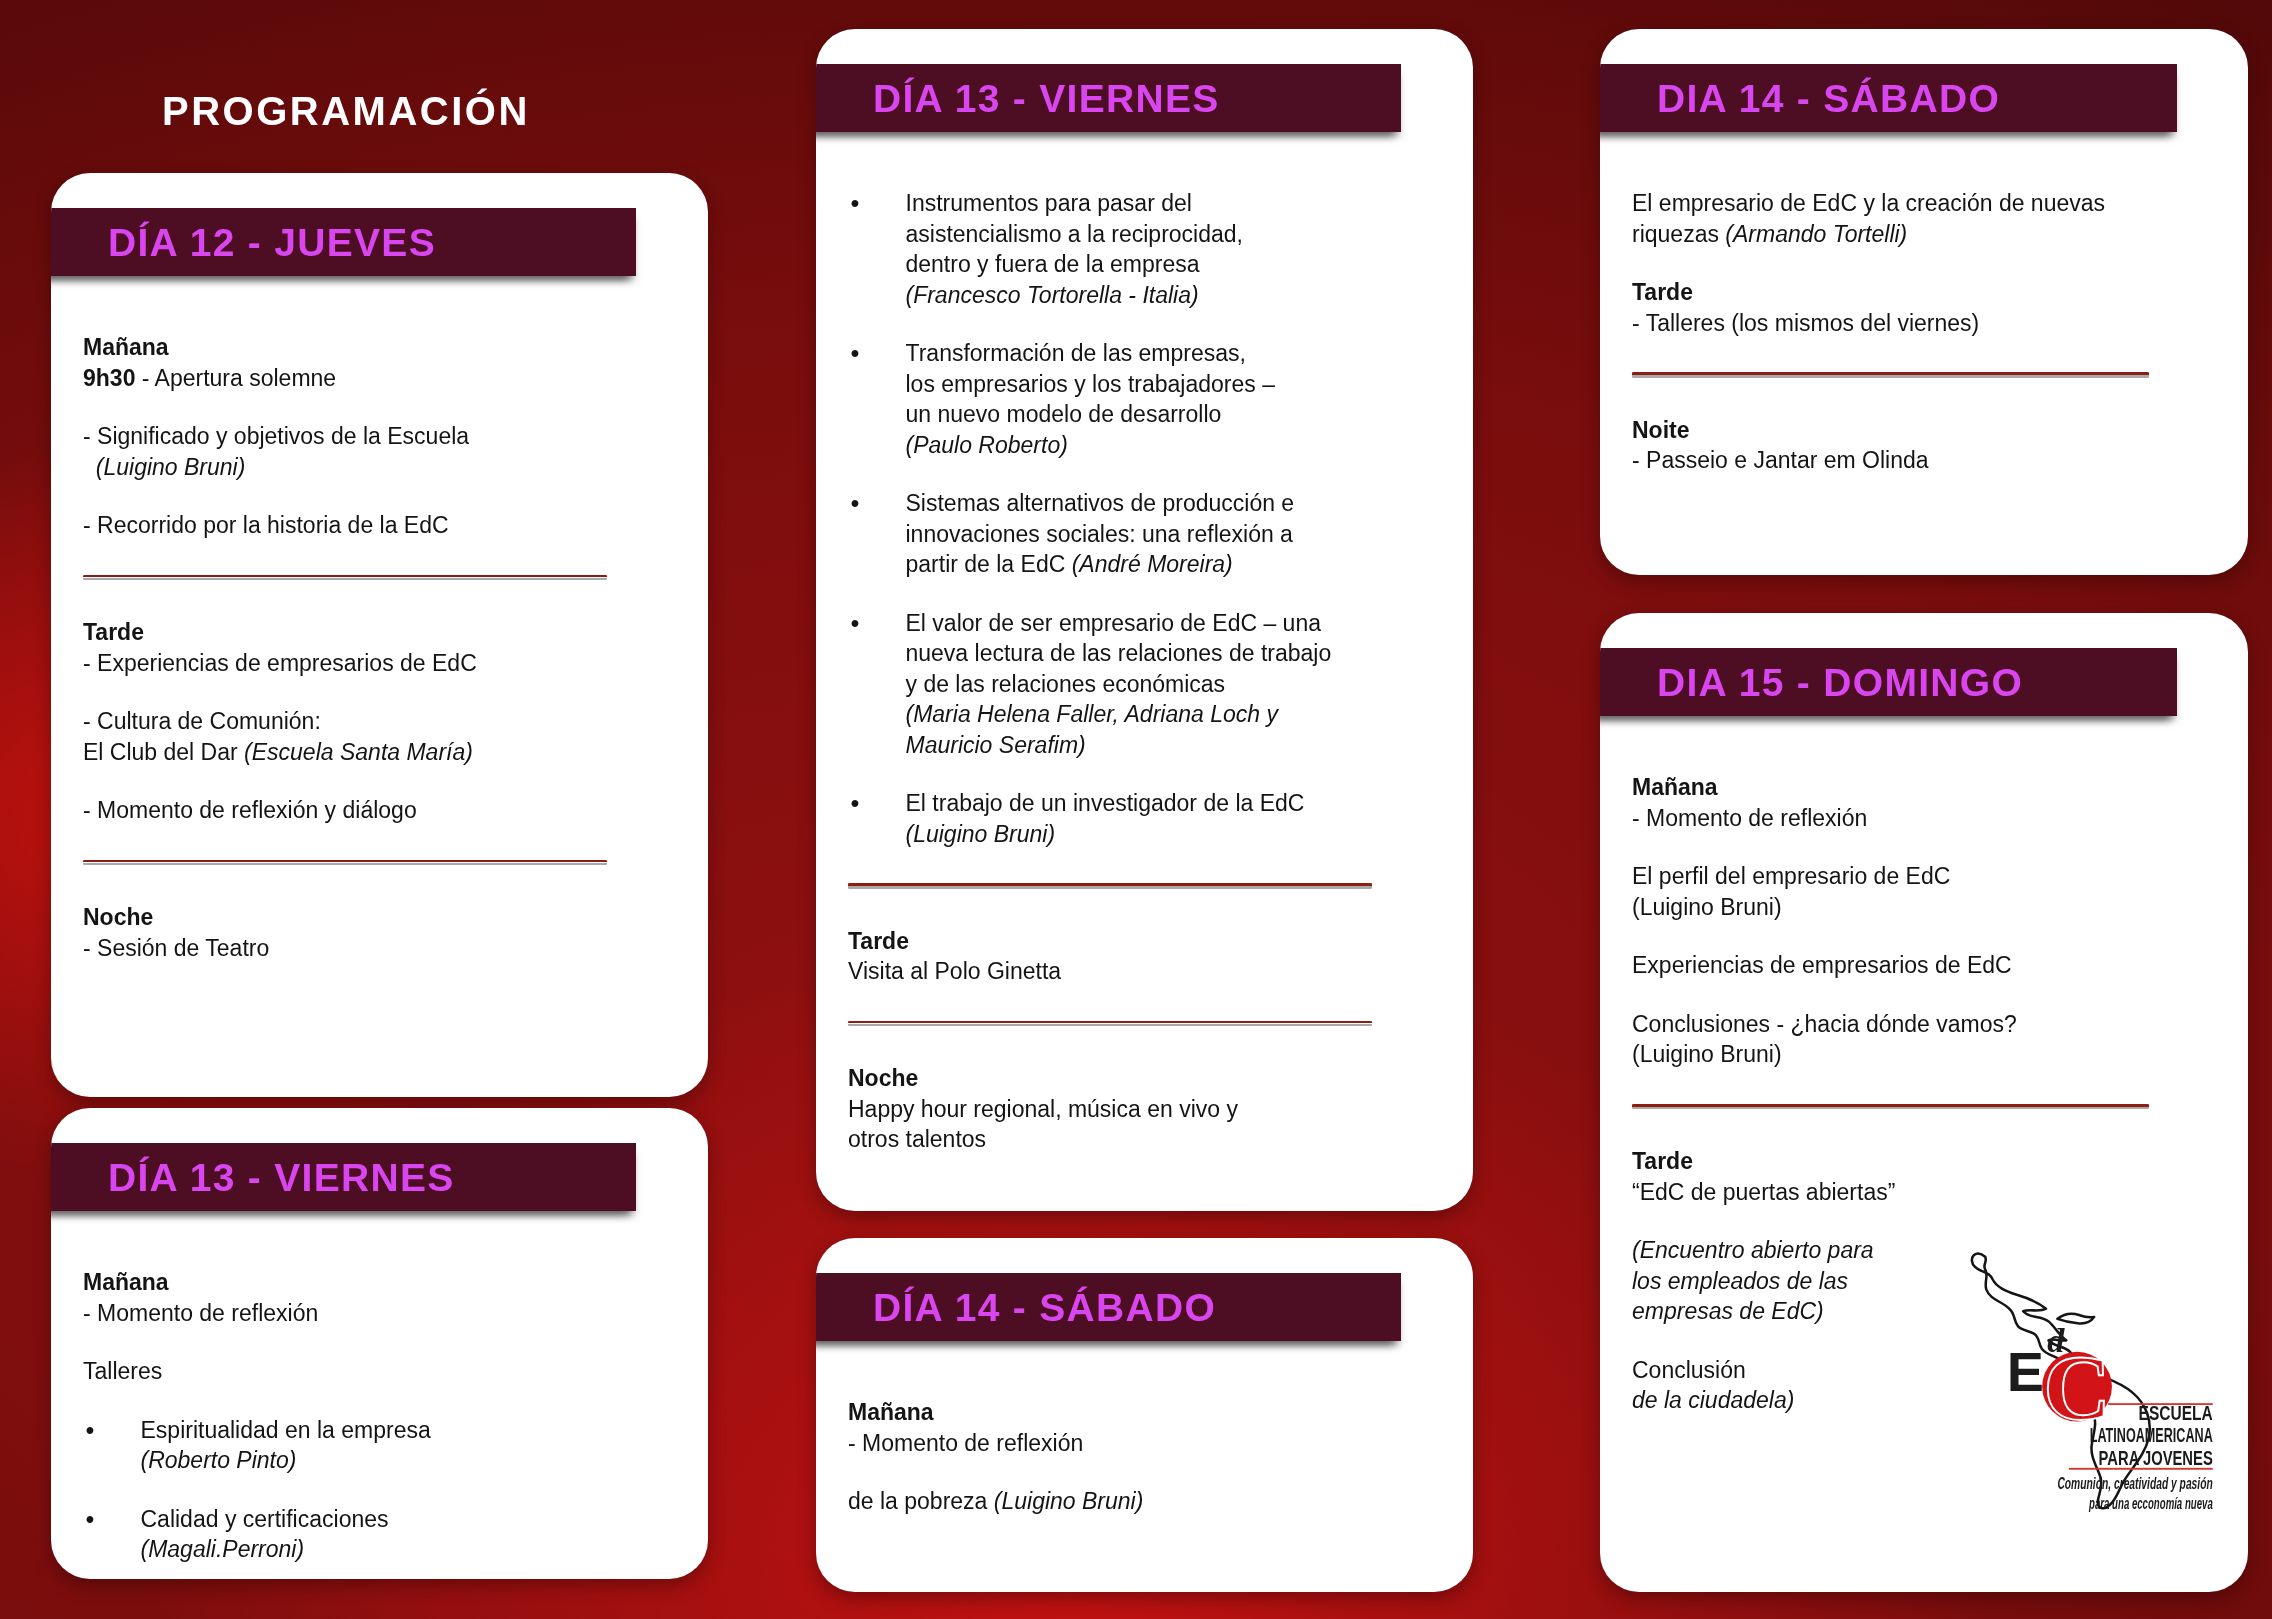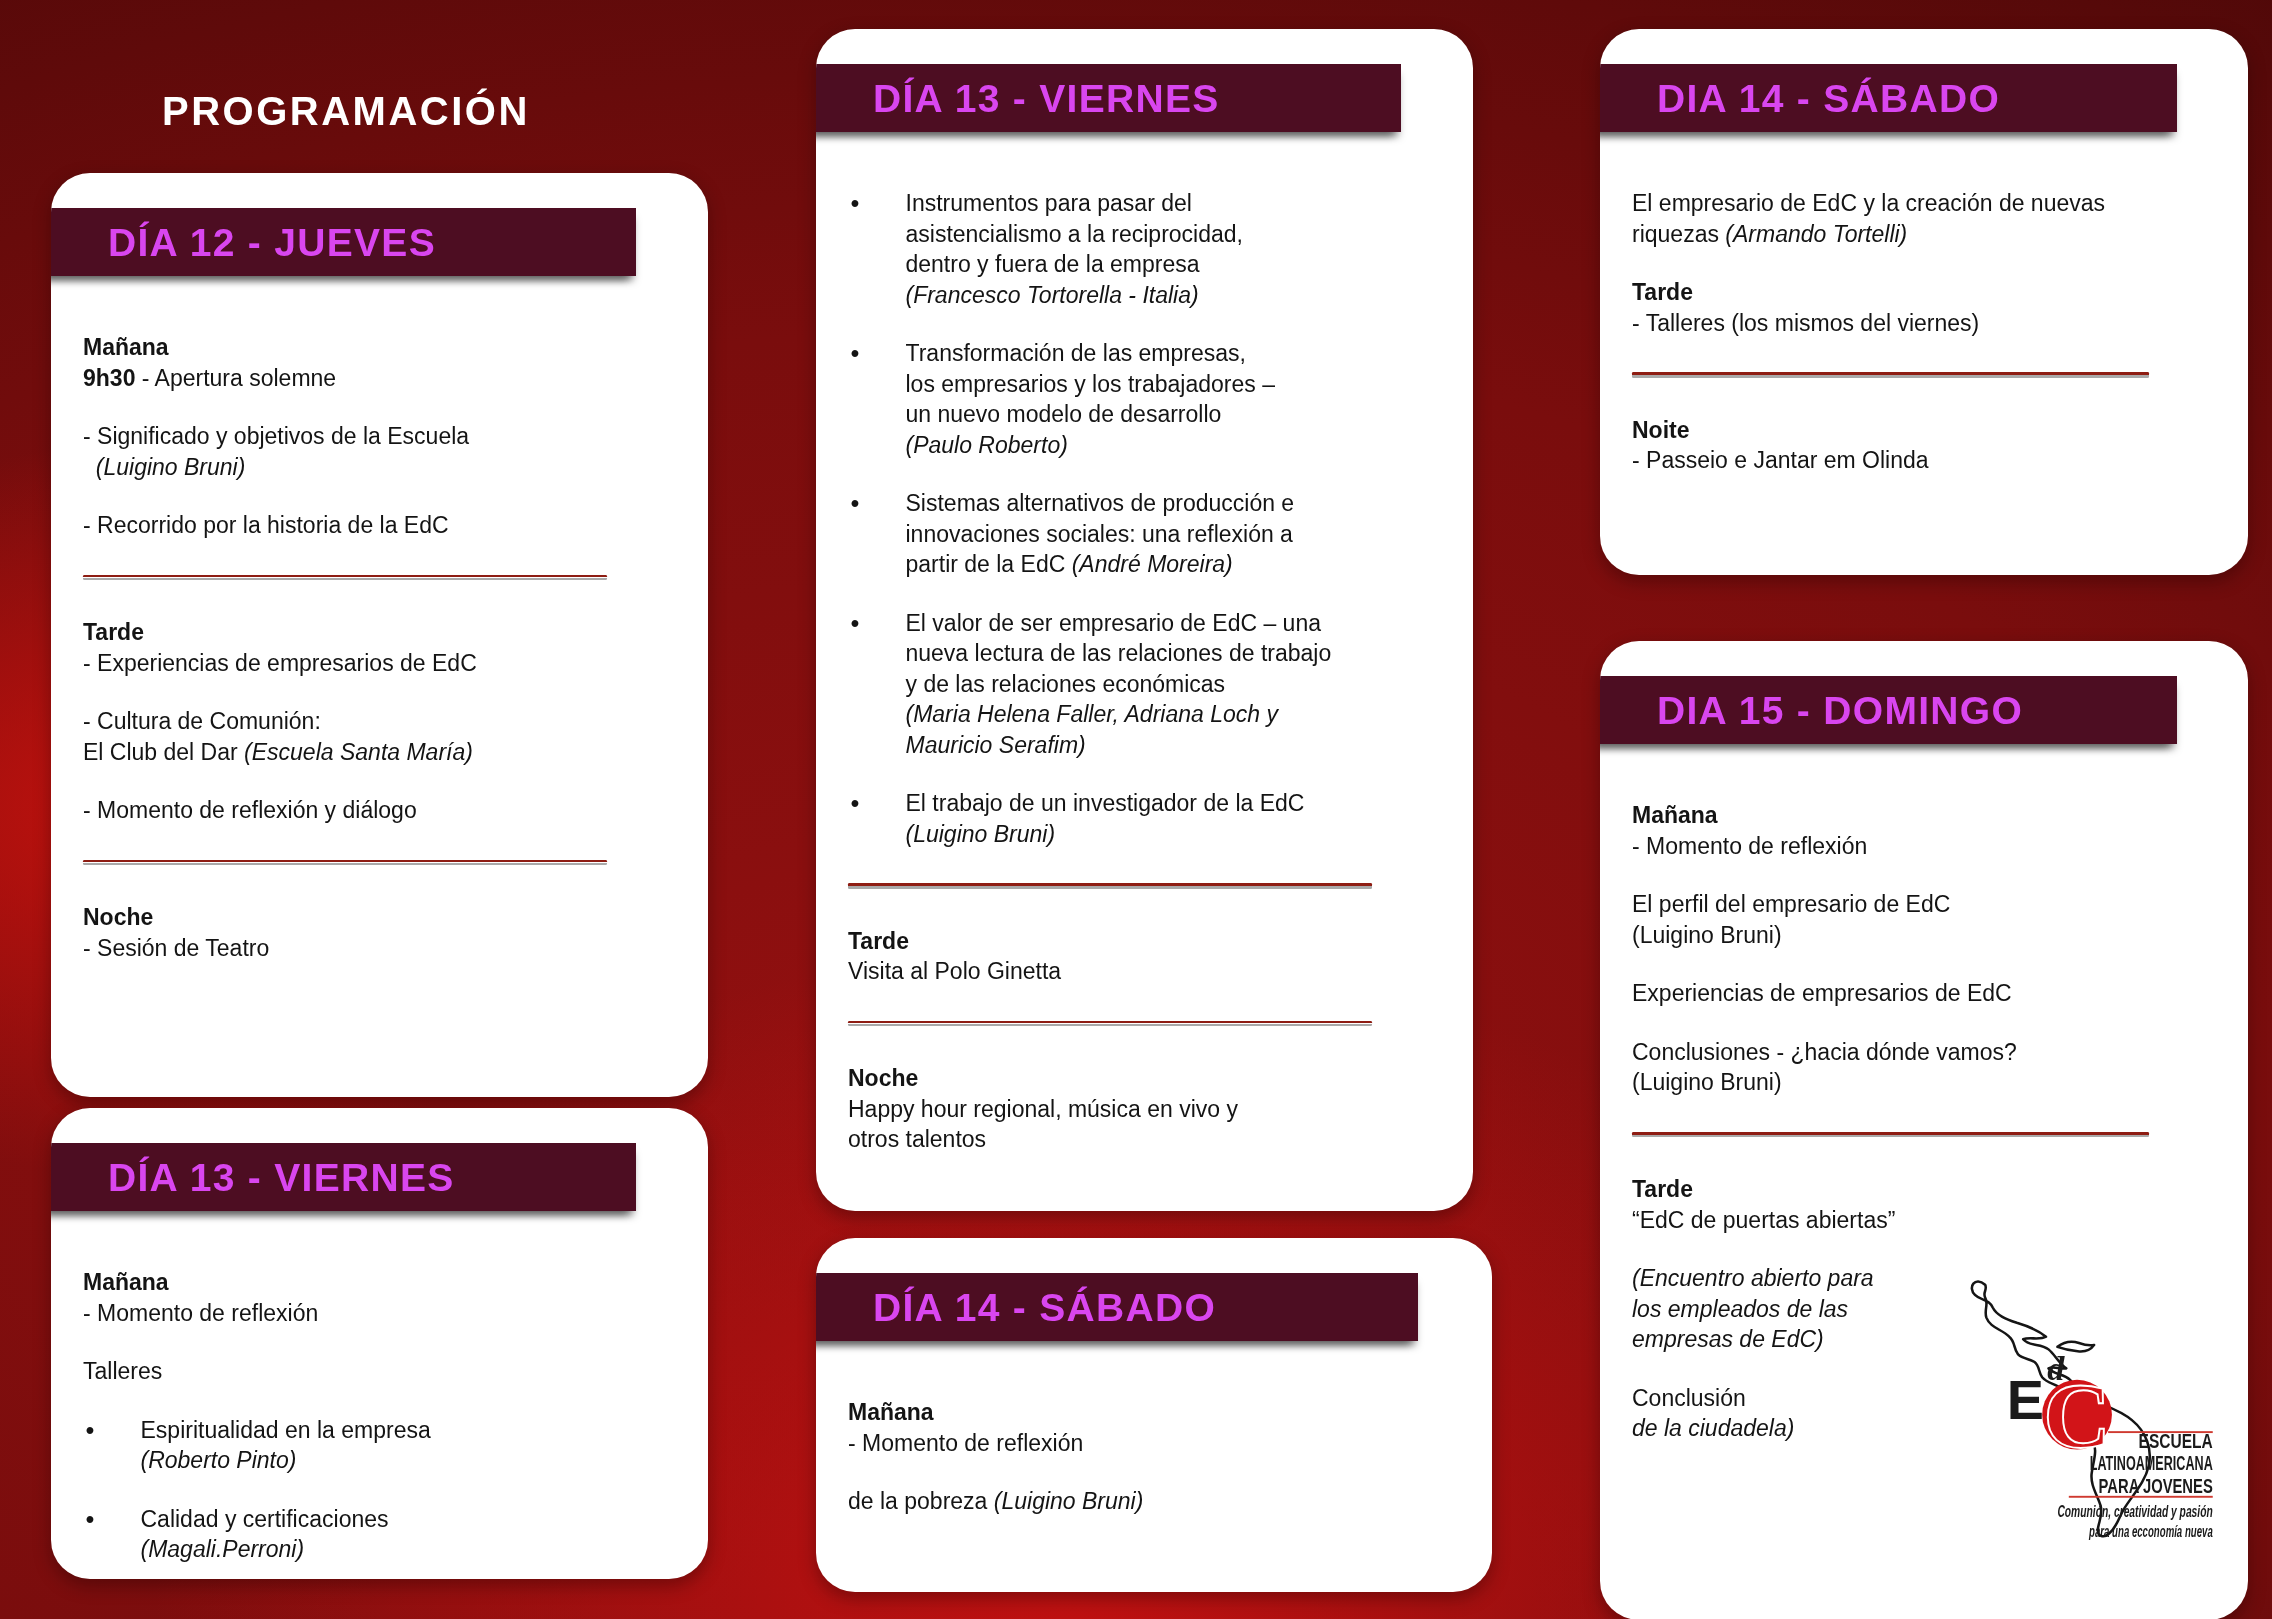--- a/index.html
+++ b/index.html
@@ -17,23 +17,23 @@
     position:absolute;left:162px;top:77px;
     color:#ffffff;font-size:40px;font-weight:bold;letter-spacing:2.5px;margin-top:12px;
   }
   .card{
     position:absolute;background:#ffffff;border-radius:39px;
     overflow:hidden;box-shadow:0 6.3px 16.5px rgba(25,0,0,.35);
   }
   .cardA{left:51px;top:149px;width:657px;height:924px;margin-top:24px;}
   .cardB{left:51px;top:1108px;width:657px;height:471px;}
   .cardC{left:816px;top:29px;width:657px;height:1182px;}
-  .cardD{left:816px;top:1238px;width:657px;height:354px;padding-left:19px;}
+  .cardD{left:816px;top:1238px;width:657px;height:354px;}
   .cardE{left:1600px;top:29px;width:648px;height:546px;}
-  .cardF{left:1600px;top:613px;width:648px;height:979px;margin-top:28px;}
+  .cardF{left:1600px;top:613px;width:648px;height:979px;}
   .banner{
     position:absolute;left:-9px;top:35px;height:68px;width:calc(89% + 9px);
     background:#4d0d22;color:#d946ef;box-sizing:border-box;
     font-size:39px;font-weight:bold;letter-spacing:1.3px;line-height:69px;
     padding-left:66px;white-space:nowrap;
     box-shadow:0 7.6px 7.6px -2.5px rgba(45,45,45,.55), -5.1px 6.3px 7.6px -2.5px rgba(0,0,0,.45);
   }
   .body{
     position:absolute;left:0;right:0;top:103px;bottom:0;
     padding:56px 29px 19px 32px;color:#141414;

